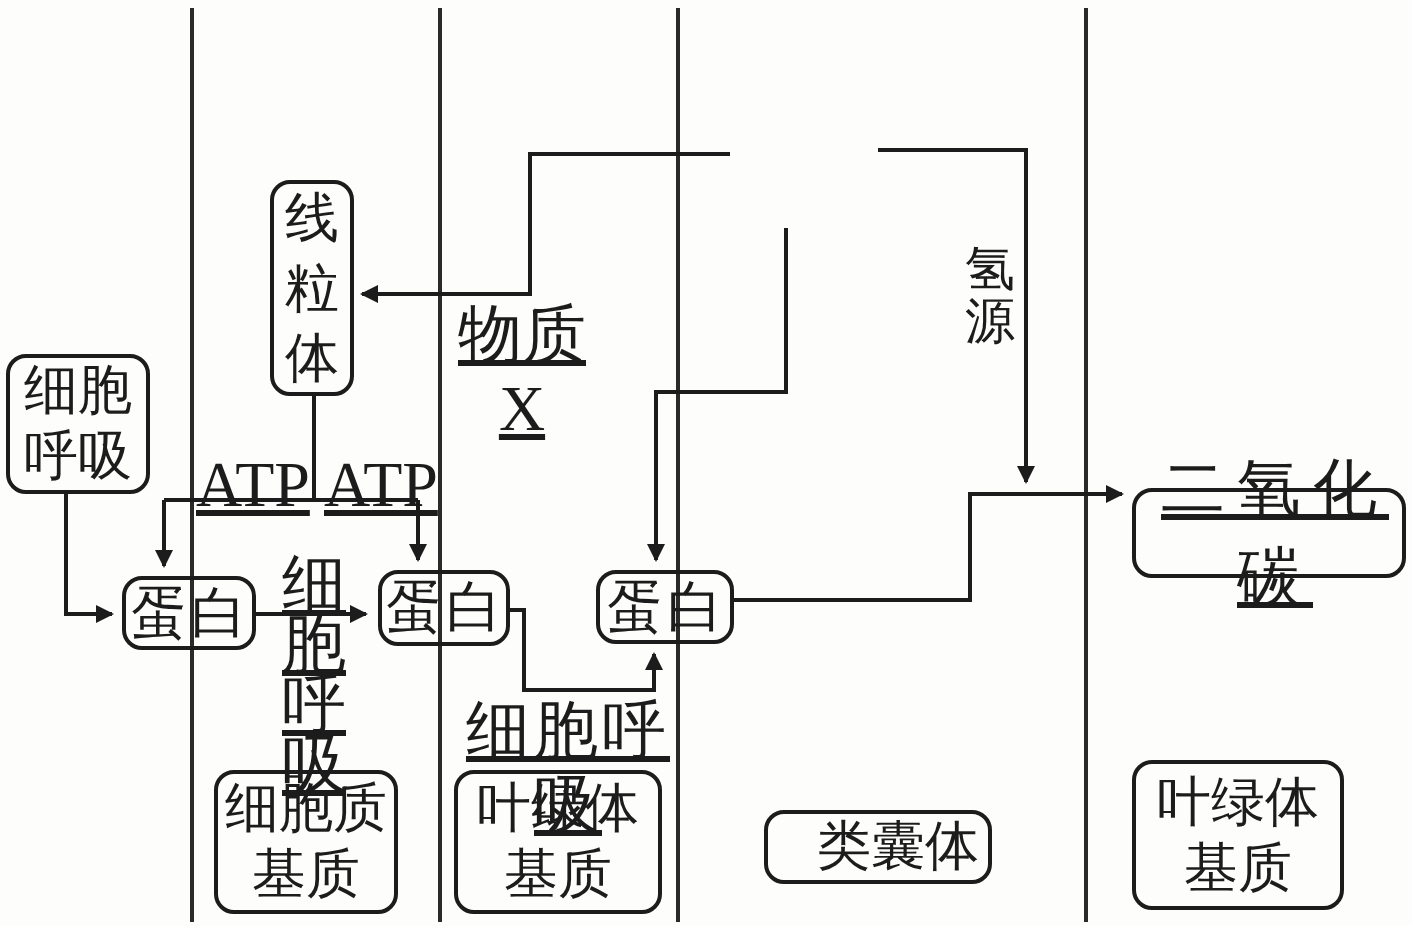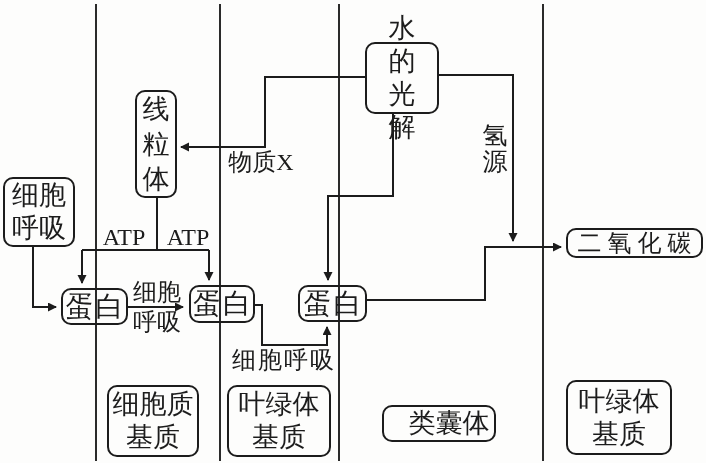--- a/index.html
+++ b/index.html
@@ -13,21 +13,21 @@
     position:absolute;box-sizing:border-box;
     border:2.5px solid #1c1c1c;border-radius:10px;
     display:flex;align-items:center;justify-content:center;
     text-align:center;white-space:pre-line;background:transparent;
   }
   .lbl{
     position:absolute;white-space:pre-line;text-align:center;
     line-height:1.15;
   }
   .f27{font-size:27px;line-height:33px;}
-  .f26{font-size:24px;}
+  .f26{font-size:32px;text-decoration:underline;}
   .f25{font-size:25px;}
   .prot{font-size:28px;letter-spacing:2px;padding-left:2px;font-family:Liberation Serif, serif;}
   .vert{line-height:35px;}
   .sp{letter-spacing:6px;padding-left:6px;}
 </style>
 </head>
 <body>
 
 <div class="canvas">
 
@@ -57,30 +57,28 @@
     </g>
   </svg>
 
   <div class="box f27" style="left:3px;top:177px;width:72px;height:70px;">细胞
 呼吸</div>
 
   <div class="box f27 vert" style="left:135px;top:90px;width:42px;height:108px;">线
 粒
 体</div>
 
-  <div class="box f27 sp" style="left:365px;top:42px;width:74px;height:72px;">水的
-光解</div>
 
   <div class="box prot" style="left:61px;top:288px;width:67px;height:37px;">蛋白</div>
 
   <div class="box prot" style="left:189px;top:285px;width:66px;height:38px;">蛋白</div>
 
   <div class="box prot" style="left:298px;top:285px;width:69px;height:37px;">蛋白</div>
 
-  <div class="box f26 sp" style="left:566px;top:228px;width:137px;height:30px;">二氧化碳</div>
+  <div class="box f26 sp" style="left:566px;top:244px;width:137px;height:45px;">二氧化碳</div>
 
   <div class="box f27" style="left:107px;top:385px;width:92px;height:72px;">细胞质
 基质</div>
 
   <div class="box f27" style="left:227px;top:385px;width:104px;height:72px;">叶绿体
 基质</div>
 
   <div class="box f27" style="left:382px;top:405px;width:114px;height:37px;padding-left:20px;">类囊体</div>
 
   <div class="box f27" style="left:566px;top:380px;width:106px;height:75px;">叶绿体

